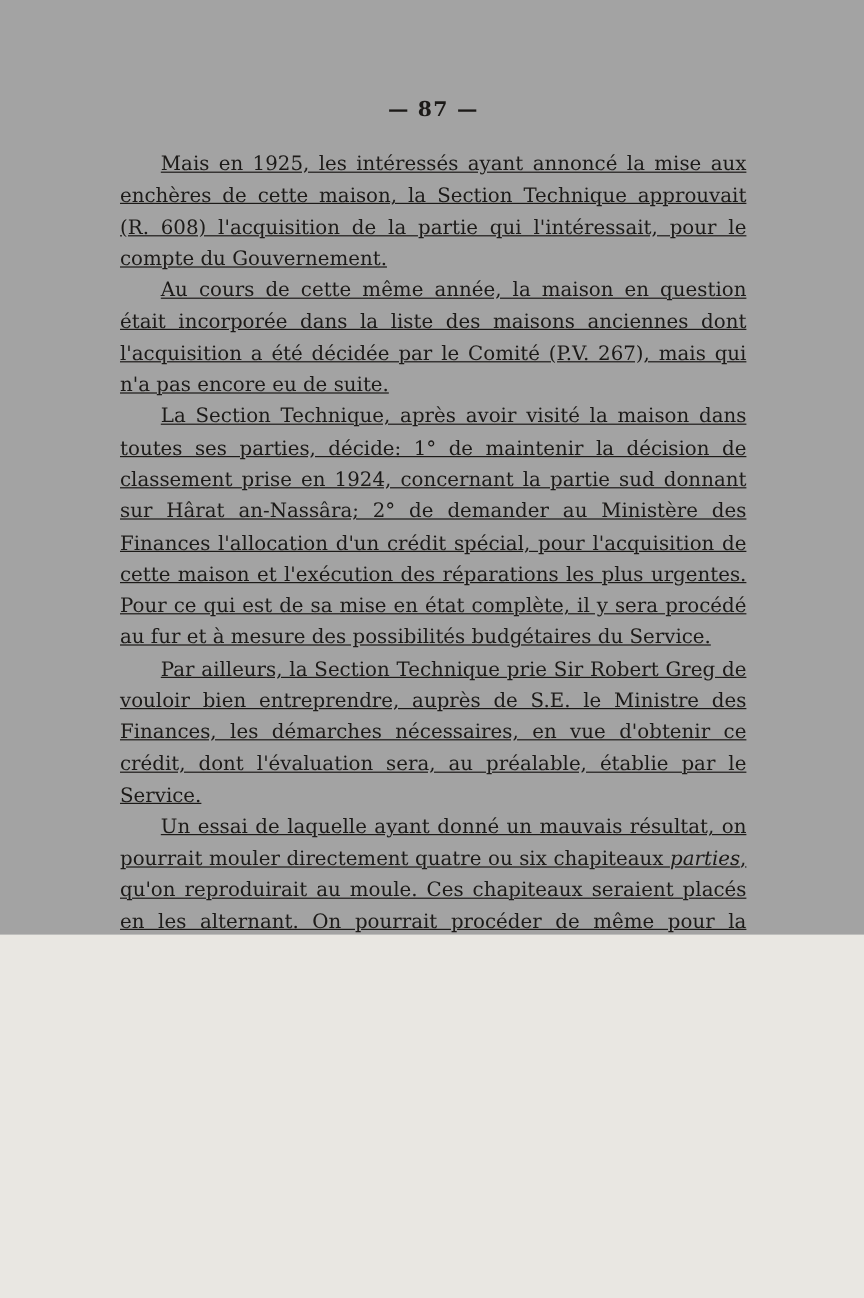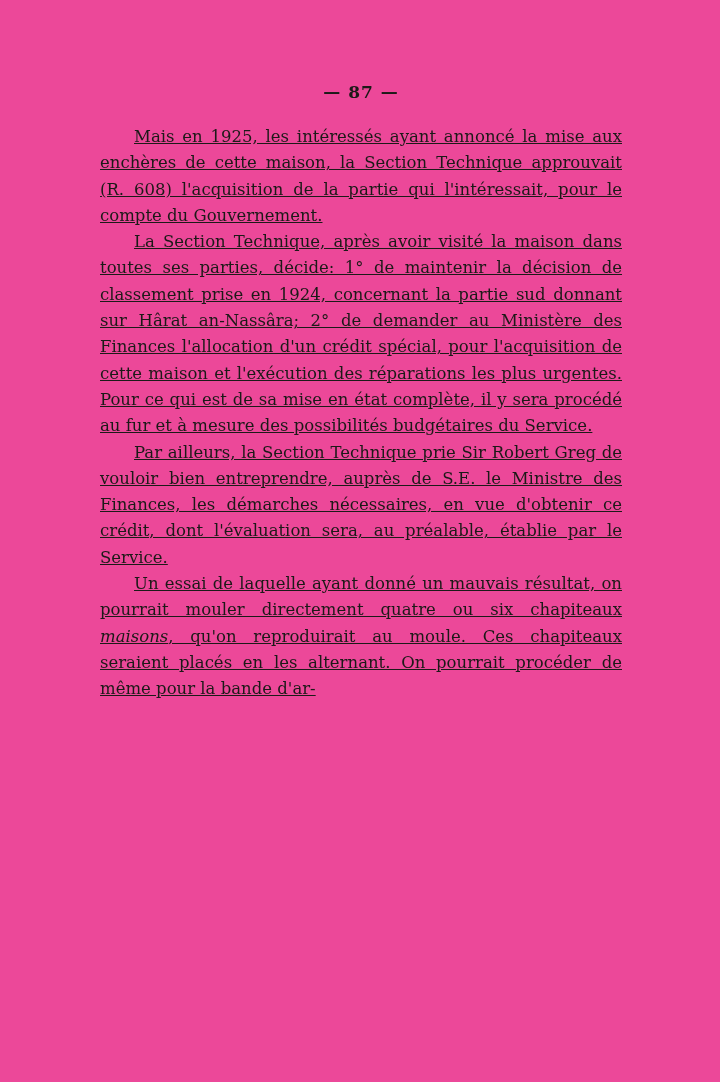--- a/index.html
+++ b/index.html
@@ -3,23 +3,23 @@
 <meta charset="utf-8">
 <style>
   html, body {
     margin: 0;
     padding: 0;
     background: #e9e7e2;
   }
   .page {
     position: relative;
     width: 720px;
-    height: 1082px;
+    height: 779px;
     margin: 0 auto;
-    background: #ec4899;
+    background: #a3a3a3;
     box-sizing: border-box;
     padding: 82px 98px 40px 100px;
     font-family: "DejaVu Serif", "Liberation Serif", serif;
     color: #1c1a18;
     overflow: hidden;
   }
   .page-number {
     text-align: center;
     font-size: 17px;
     font-weight: bold;
@@ -40,17 +40,18 @@
     font-style: italic;
   }
 </style>
 </head>
 <body>
 
 <div class="page">
   <div class="page-number">— 87 —</div>
   <div class="text-block">
       <p><span>Mais en 1925, les intéressés ayant annoncé la mise aux enchères de cette maison, la Section Technique approuvait (R. 608) l'acquisition de la partie qui l'intéressait, pour le compte du Gouvernement.</span></p>
+      <p><span>Au cours de cette même année, la maison en question était incorporée dans la liste des maisons anciennes dont l'acquisition a été décidée par le Comité (P.V. 267), mais qui n'a pas encore eu de suite.</span></p>
       <p><span>La Section Technique, après avoir visité la maison dans toutes ses parties, décide: 1° de maintenir la décision de classement prise en 1924, concernant la partie sud donnant sur Hârat an-Nassâra; 2° de demander au Ministère des Finances l'allocation d'un crédit spécial, pour l'acquisition de cette maison et l'exécution des réparations les plus urgentes. Pour ce qui est de sa mise en état complète, il y sera procédé au fur et à mesure des possibilités budgétaires du Service.</span></p>
       <p><span>Par ailleurs, la Section Technique prie Sir Robert Greg de vouloir bien entreprendre, auprès de S.E. le Ministre des Finances, les démarches nécessaires, en vue d'obtenir ce crédit, dont l'évaluation sera, au préalable, établie par le Service.</span></p>
-      <p><span>Un essai de laquelle ayant donné un mauvais résultat, on pourrait mouler directement quatre ou six chapiteaux </span><span class="run-italic">maisons</span><span>, qu'on reproduirait au moule. Ces chapiteaux seraient placés en les alternant. On pourrait procéder de même pour la bande d'ar-</span></p>
+      <p><span>Un essai de laquelle ayant donné un mauvais résultat, on pourrait mouler directement quatre ou six chapiteaux </span><span class="run-italic">parties</span><span>, qu'on reproduirait au moule. Ces chapiteaux seraient placés en les alternant. On pourrait procéder de même pour la bande d'ar-</span></p>
     </div>
 </div>
 
 </body></html>

